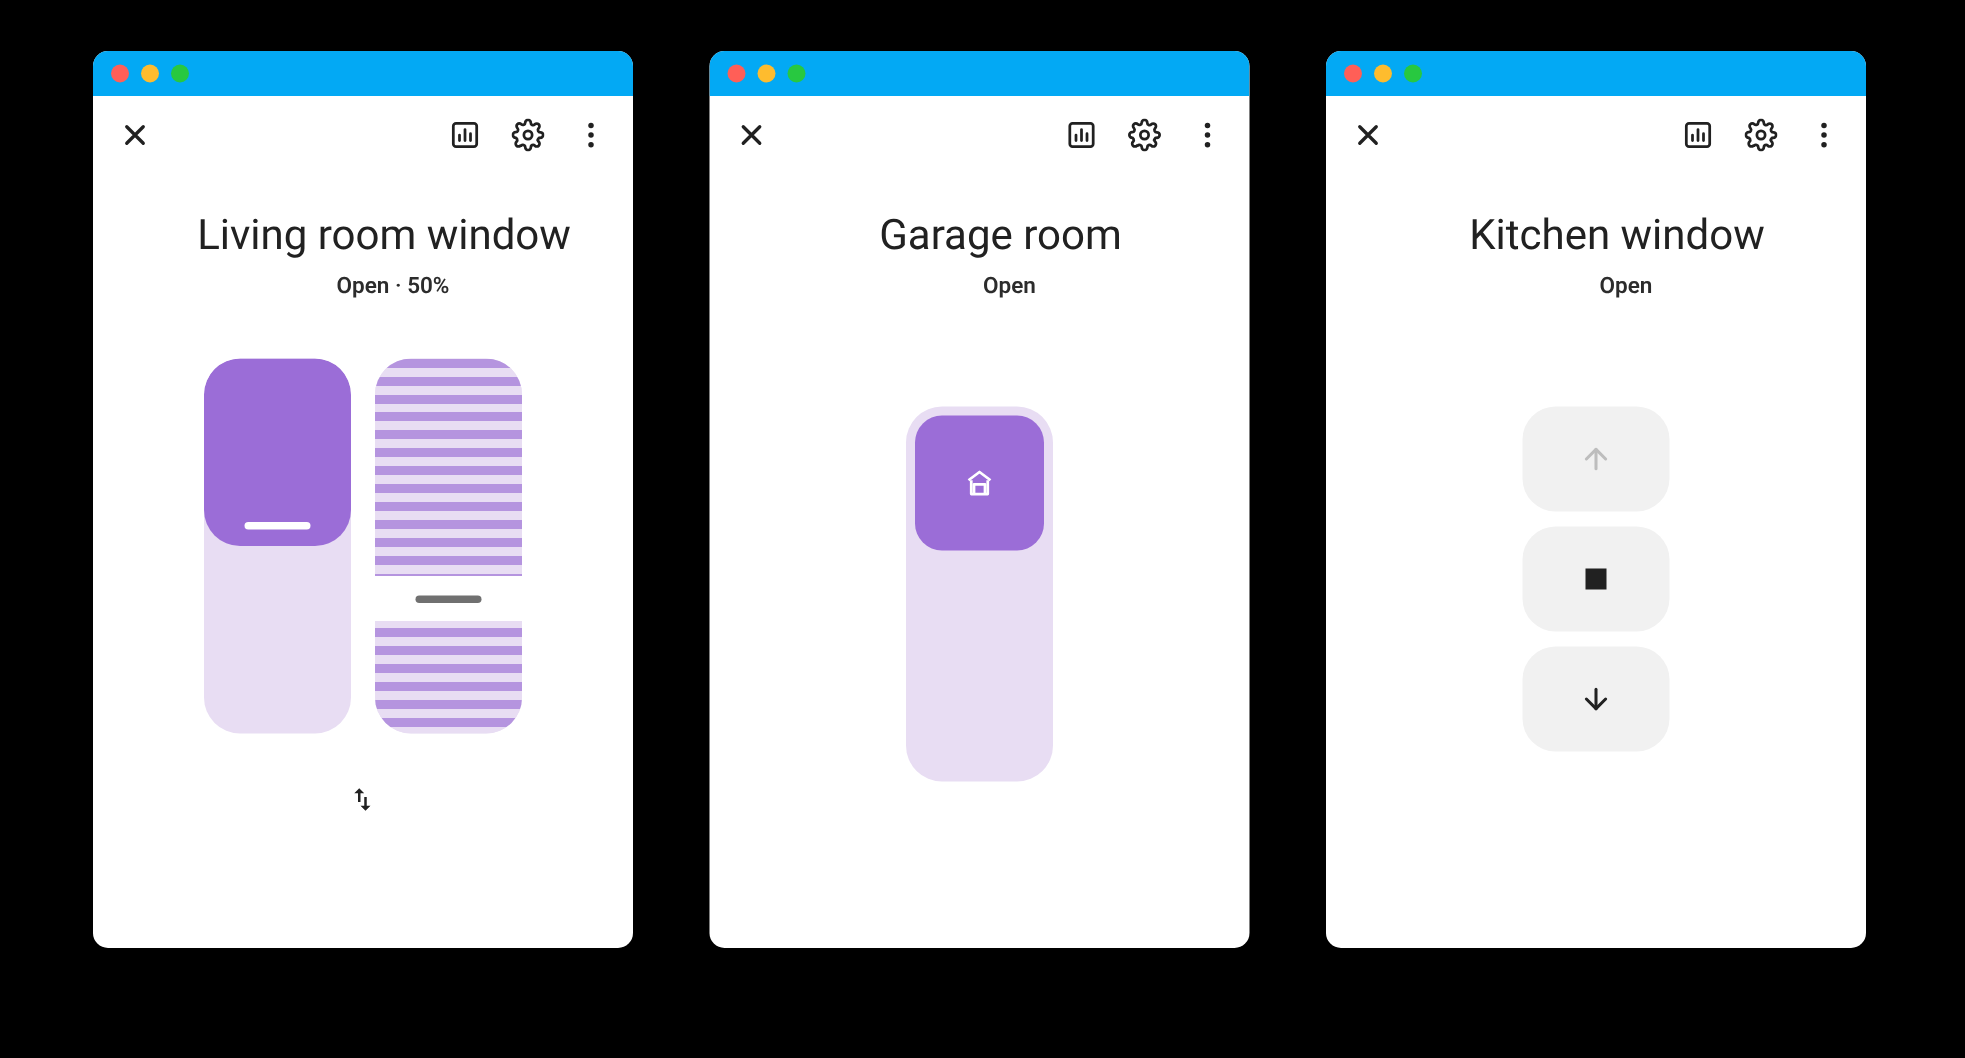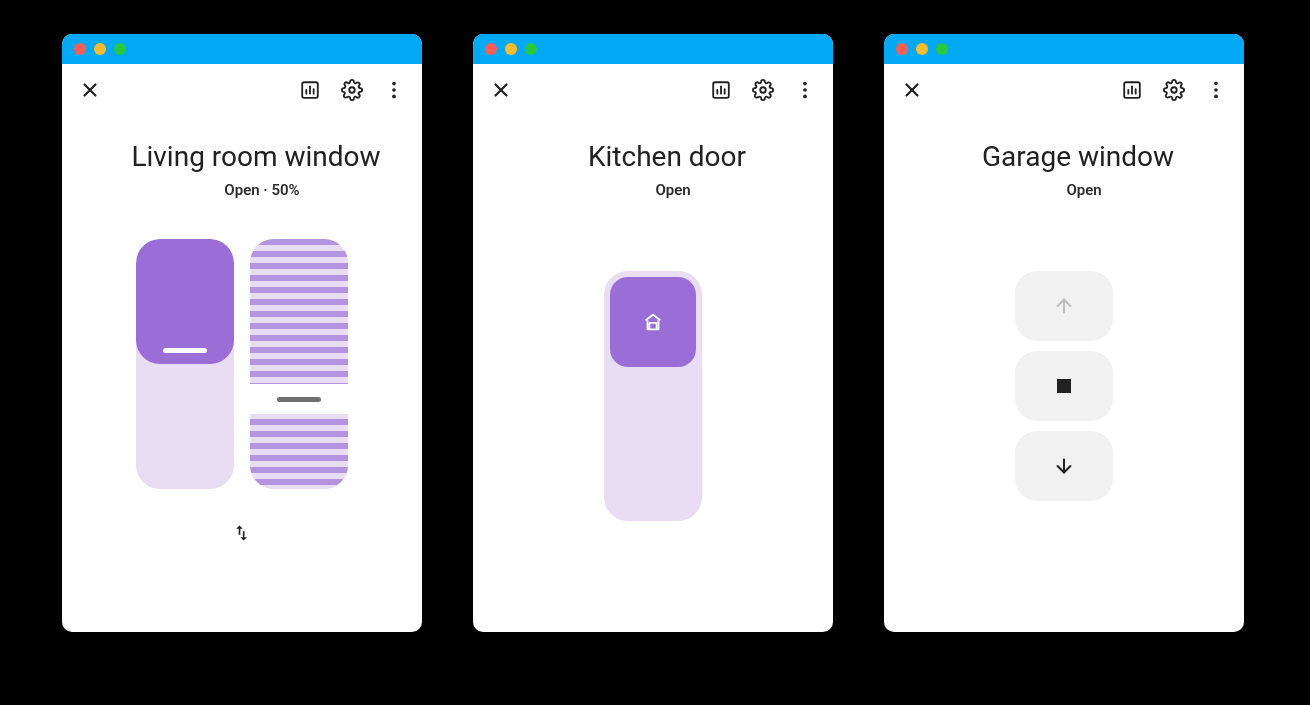--- a/index.html
+++ b/index.html
@@ -290,21 +290,21 @@
             <svg width="22" height="22" viewBox="0 0 24 24" fill="#212121">
                 <circle cx="12" cy="5" r="2"></circle>
                 <circle cx="12" cy="12" r="2"></circle>
                 <circle cx="12" cy="19" r="2"></circle>
               </svg>
           </span>
         </div>
       </div>
     </div>
 
-    <div class="section-title">Kitchen door</div>
+    <div class="section-title">Garage room</div>
     <div class="section-sub">Open</div>
 
     <div class="garage-area">
       <div class="garage-track">
         <div class="garage-fill" style="left:6px; top:6px; right:6px; height:90px;">
           <span>
             <svg width="22" height="22" viewBox="0 0 24 24" fill="none" stroke="#fff" stroke-width="2" stroke-linejoin="round">
               <path d="M4 10 12 4l8 6"></path>
               <path d="M6 10v10h12V10"></path>
               <path d="M8 20v-7h8v7"></path>
@@ -355,21 +355,21 @@
             <svg width="22" height="22" viewBox="0 0 24 24" fill="#212121">
                 <circle cx="12" cy="5" r="2"></circle>
                 <circle cx="12" cy="12" r="2"></circle>
                 <circle cx="12" cy="19" r="2"></circle>
               </svg>
           </span>
         </div>
       </div>
     </div>
 
-    <div class="section-title">Garage window</div>
+    <div class="section-title">Kitchen window</div>
     <div class="section-sub">Open</div>
 
     <div class="btn-stack">
       <div class="ctrl-btn disabled" id="btn-up" style="color: rgb(189, 189, 189);">
         <span>
           <svg width="22" height="22" viewBox="0 0 24 24" fill="none" stroke="currentColor" stroke-width="2.2" stroke-linecap="round" stroke-linejoin="round">
               <path d="M12 19V5"></path>
               <path d="m5 12 7-7 7 7"></path>
             </svg>
         </span>

